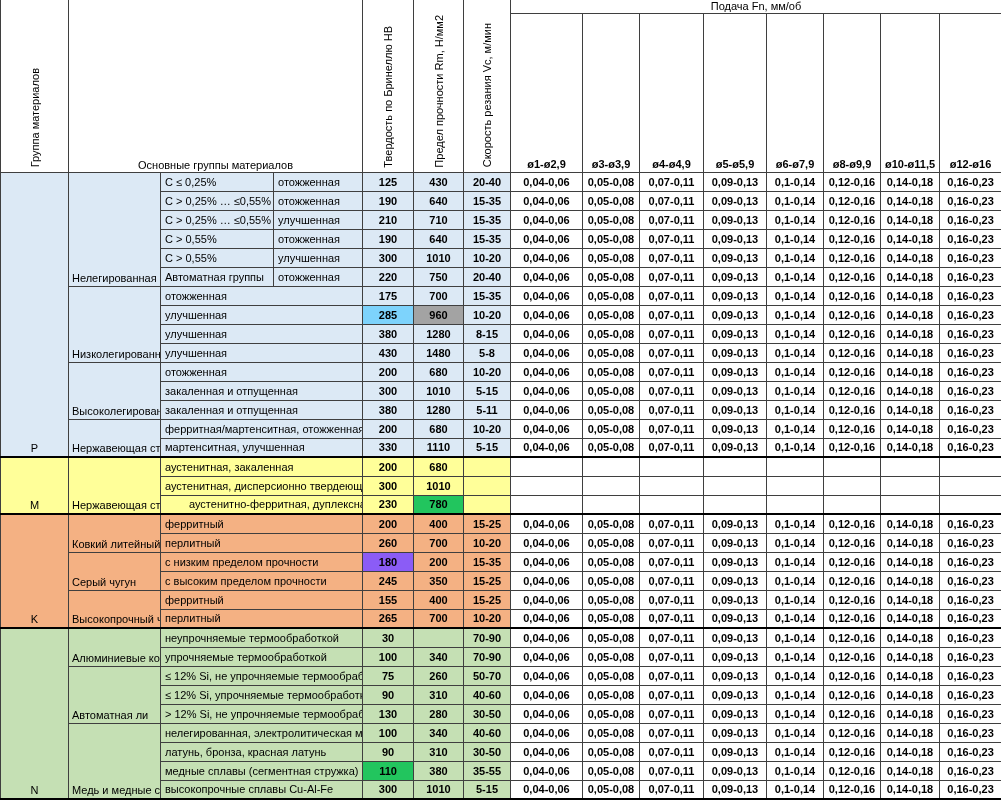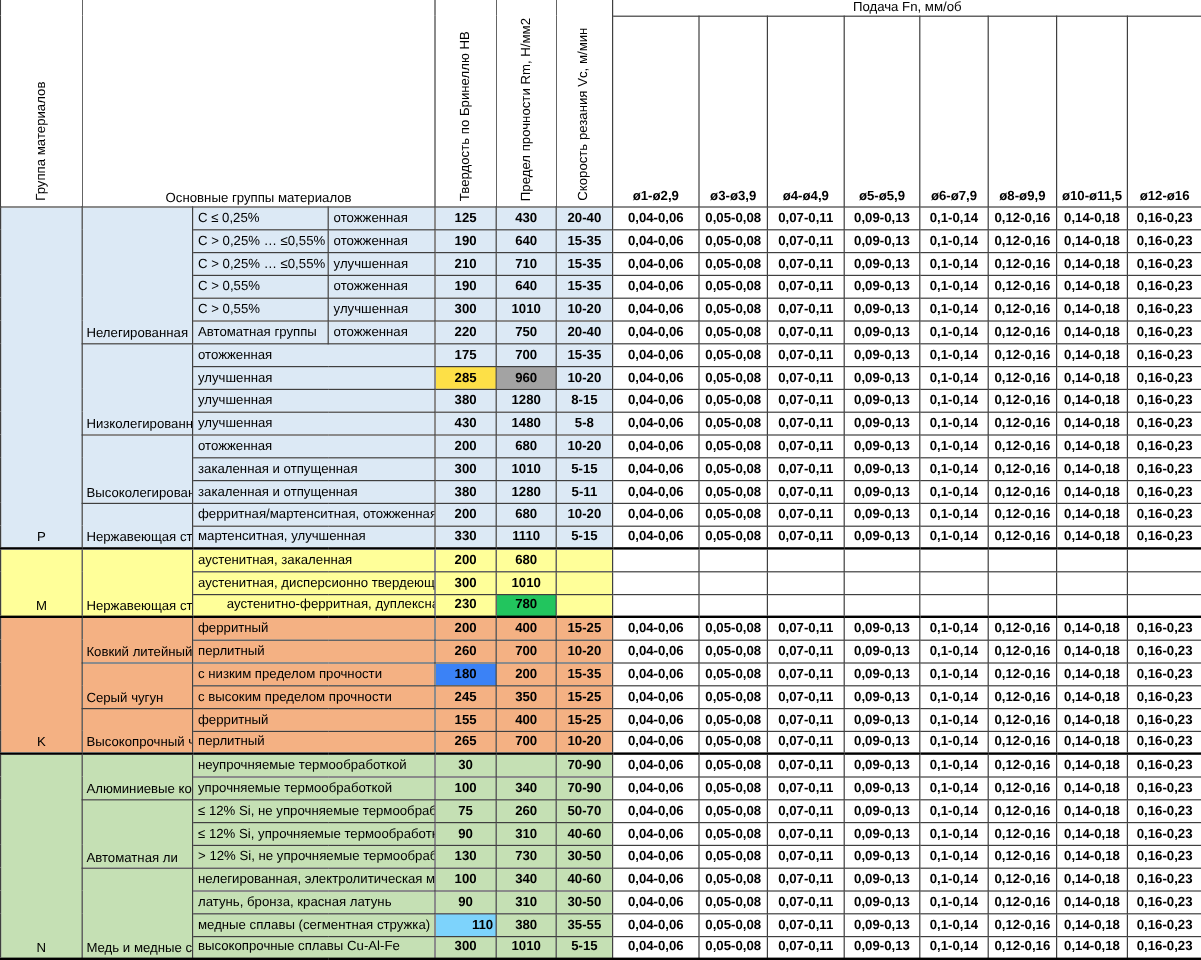--- a/index.html
+++ b/index.html
@@ -178,21 +178,21 @@
           <td class="feed">0,05-0,08</td>
           <td class="feed">0,07-0,11</td>
           <td class="feed">0,09-0,13</td>
           <td class="feed">0,1-0,14</td>
           <td class="feed">0,12-0,16</td>
           <td class="feed">0,14-0,18</td>
           <td class="feed">0,16-0,23</td>
         </tr>
         <tr>
           <td class="sub" colspan="2" style="background: rgb(220, 233, 245);">улучшенная</td>
-          <td class="num" style="background: #fde047;">285</td>
+          <td class="num" style="background: #7dd3fc;">285</td>
           <td class="num" style="background: #a3a3a3;">960</td>
           <td class="num" style="background: rgb(220, 233, 245);">10-20</td>
           <td class="feed">0,04-0,06</td>
           <td class="feed">0,05-0,08</td>
           <td class="feed">0,07-0,11</td>
           <td class="feed">0,09-0,13</td>
           <td class="feed">0,1-0,14</td>
           <td class="feed">0,12-0,16</td>
           <td class="feed">0,14-0,18</td>
           <td class="feed">0,16-0,23</td>
@@ -367,21 +367,21 @@
           <td class="feed">0,07-0,11</td>
           <td class="feed">0,09-0,13</td>
           <td class="feed">0,1-0,14</td>
           <td class="feed">0,12-0,16</td>
           <td class="feed">0,14-0,18</td>
           <td class="feed">0,16-0,23</td>
         </tr>
         <tr>
           <td class="group" rowspan="2" style="background: rgb(244, 177, 131);">Серый чугун</td>
           <td class="sub" colspan="2" style="background: rgb(244, 177, 131);">с низким пределом прочности</td>
-          <td class="num" style="background: #3b82f6;">180</td>
+          <td class="num" style="background: #8b5cf6;">180</td>
           <td class="num" style="background: rgb(244, 177, 131);">200</td>
           <td class="num" style="background: rgb(244, 177, 131);">15-35</td>
           <td class="feed">0,04-0,06</td>
           <td class="feed">0,05-0,08</td>
           <td class="feed">0,07-0,11</td>
           <td class="feed">0,09-0,13</td>
           <td class="feed">0,1-0,14</td>
           <td class="feed">0,12-0,16</td>
           <td class="feed">0,14-0,18</td>
           <td class="feed">0,16-0,23</td>
@@ -484,21 +484,21 @@
           <td class="feed">0,07-0,11</td>
           <td class="feed">0,09-0,13</td>
           <td class="feed">0,1-0,14</td>
           <td class="feed">0,12-0,16</td>
           <td class="feed">0,14-0,18</td>
           <td class="feed">0,16-0,23</td>
         </tr>
         <tr>
           <td class="sub" colspan="2" style="background: rgb(197, 224, 180);">&gt; 12% Si, не упрочняемые термообрабо</td>
           <td class="num" style="background: rgb(197, 224, 180);">130</td>
-          <td class="num" style="background: rgb(197, 224, 180);">730</td>
+          <td class="num" style="background: rgb(197, 224, 180);">280</td>
           <td class="num" style="background: rgb(197, 224, 180);">30-50</td>
           <td class="feed">0,04-0,06</td>
           <td class="feed">0,05-0,08</td>
           <td class="feed">0,07-0,11</td>
           <td class="feed">0,09-0,13</td>
           <td class="feed">0,1-0,14</td>
           <td class="feed">0,12-0,16</td>
           <td class="feed">0,14-0,18</td>
           <td class="feed">0,16-0,23</td>
         </tr>
@@ -526,21 +526,21 @@
           <td class="feed">0,05-0,08</td>
           <td class="feed">0,07-0,11</td>
           <td class="feed">0,09-0,13</td>
           <td class="feed">0,1-0,14</td>
           <td class="feed">0,12-0,16</td>
           <td class="feed">0,14-0,18</td>
           <td class="feed">0,16-0,23</td>
         </tr>
         <tr>
           <td class="sub" colspan="2" style="background: rgb(197, 224, 180);">медные сплавы (сегментная стружка)</td>
-          <td class="num" style="background: #7dd3fc; text-align: right;">110</td>
+          <td class="num" style="background: #22c55e;">110</td>
           <td class="num" style="background: rgb(197, 224, 180);">380</td>
           <td class="num" style="background: rgb(197, 224, 180);">35-55</td>
           <td class="feed">0,04-0,06</td>
           <td class="feed">0,05-0,08</td>
           <td class="feed">0,07-0,11</td>
           <td class="feed">0,09-0,13</td>
           <td class="feed">0,1-0,14</td>
           <td class="feed">0,12-0,16</td>
           <td class="feed">0,14-0,18</td>
           <td class="feed">0,16-0,23</td>

